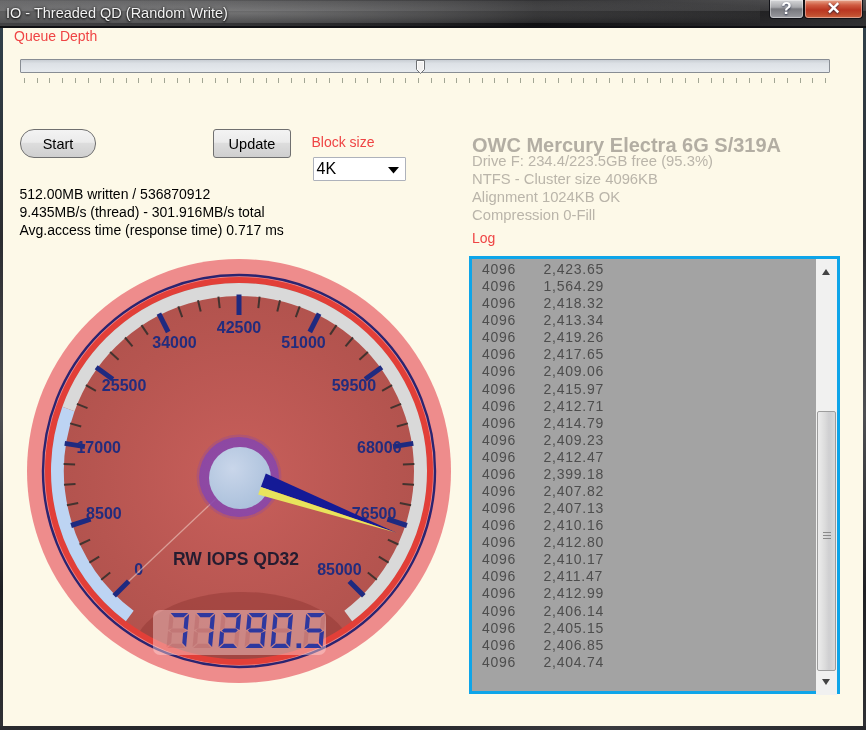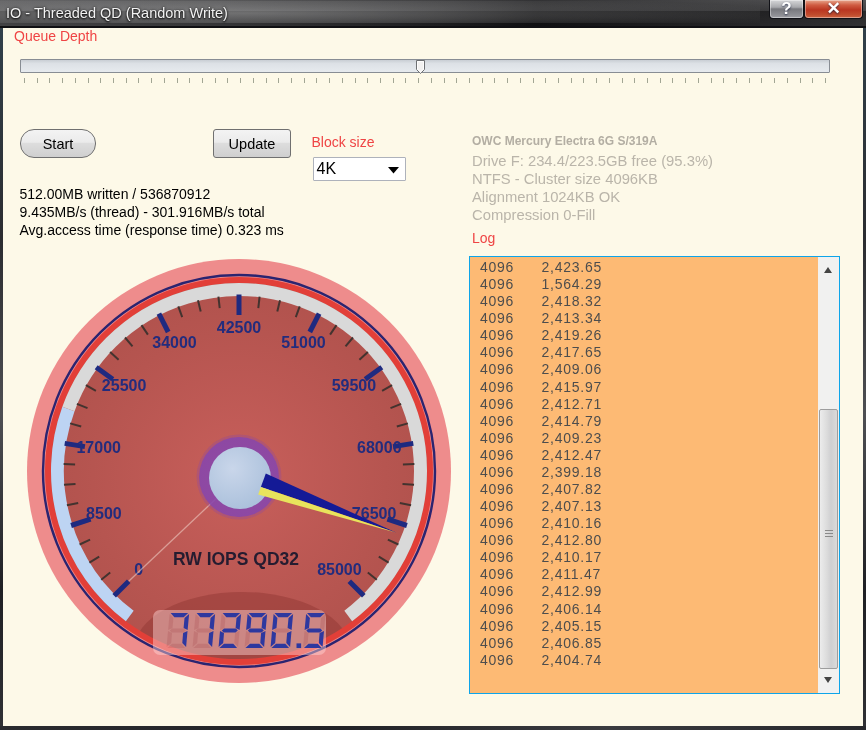--- a/index.html
+++ b/index.html
@@ -33,25 +33,25 @@
 #b-start { left:20px; top:129px; width:76px; height:29px;border-radius:14px; }
 #b-shot { left:106px; top:129px; width:94.5px; height:29px; border:2px solid #4f97c2; border-radius:4px;
   box-shadow:0 0 1.5px rgba(60,160,220,.9); }
 #b-shot i { position:absolute; left:1px; top:1px; right:1px; bottom:1px; border:1px dotted #000; border-radius:1px; font-style:normal; }
 #b-upd { left:213px; top:129px; width:78px; height:29px; }
 #bs-label { left:311.5px; top:133.5px; }
 #combo { position:absolute; left:312.5px; top:156.5px; width:93.5px; height:24px; background:#fff;
   border:1px solid #aeb2bb; border-radius:1px; font-size:16px; color:#000; line-height:21px; padding-left:3px; }
 #combo svg { position:absolute; right:6px; top:9px; }
 .stat { position:absolute; left:19.5px; font-size:14px; color:#000; }
-#info-t1 { position:absolute; left:472px; top:134px; font-size:12px; font-weight:bold; color:#b3aea3; }
+#info-t1 { position:absolute; left:472px; top:134px; font-size:20px; font-weight:bold; color:#b3aea3; }
 #info-t2 { position:absolute; left:472px; top:152px; font-size:14.8px; line-height:18px; color:#bab5aa; }
 #log-label { left:472px; top:229.7px; }
-#listbox { position:absolute; left:468.5px; top:256px; width:371.5px; height:437.5px; background:#fdba74;
-  border:1px solid #0ea5e9; }
+#listbox { position:absolute; left:468.5px; top:256px; width:371.5px; height:437.5px; background:#a3a3a3;
+  border:3px solid #0ea5e9; }
 #rows { position:absolute; left:0; top:2px; }
 .row { position:relative; height:17.08px; font-size:14px; letter-spacing:0.75px; color:#4d4d4d; width:300px; }
 .row .c1 { position:absolute; left:10.5px; }
 .row .c2 { position:absolute; left:72px; }
 #sbar { position:absolute; right:0; top:0; width:21px; height:435.5px; background:#f1f1f0; }
 #sb-thumb { position:absolute; left:1px; top:152px; width:19px; height:260px;
   background:linear-gradient(90deg,#ececec,#dcdcdc 40%,#cfcfd1 65%,#dadada); border:1px solid #9d9d9d; border-radius:2px; }
 #sb-thumb:after { content:""; position:absolute; left:5px; top:120px; width:8px; height:9px;
   background:repeating-linear-gradient(180deg,#8a8a8a 0 1px,transparent 1px 3px); }
 .arr { position:absolute; left:5.5px; width:0; height:0; border-left:4.8px solid transparent; border-right:4.8px solid transparent; }
@@ -137,21 +137,21 @@
         </svg>
       </div>
     <button id="b-start">Start</button>
     <button id="b-upd">Update</button>
     <div class="lbl" id="bs-label">Block size</div>
     <div id="combo">4K<svg width="11" height="7">
           <path d="M0 0 H11 L5.5 6.5 Z" fill="#000"></path>
         </svg></div>
     <div class="stat" style="top:186.3px">512.00MB written / 536870912</div>
     <div class="stat" style="top:204.4px">9.435MB/s (thread) - 301.916MB/s total</div>
-    <div class="stat" style="top:222.4px">Avg.access time (response time) 0.323 ms</div>
+    <div class="stat" style="top:222.4px">Avg.access time (response time) 0.717 ms</div>
     <div id="info-t1">OWC Mercury Electra 6G S/319A</div>
     <div id="info-t2">Drive F: 234.4/223.5GB free (95.3%)<br>NTFS - Cluster size 4096KB<br>Alignment 1024KB OK<br>Compression 0-Fill</div>
     <div class="lbl" id="log-label">Log</div>
     <div id="listbox">
       <div id="rows">
           <div class="row">
             <span class="c1">4096</span>
             <span class="c2">2,423.65</span>
           </div>
           <div class="row">

